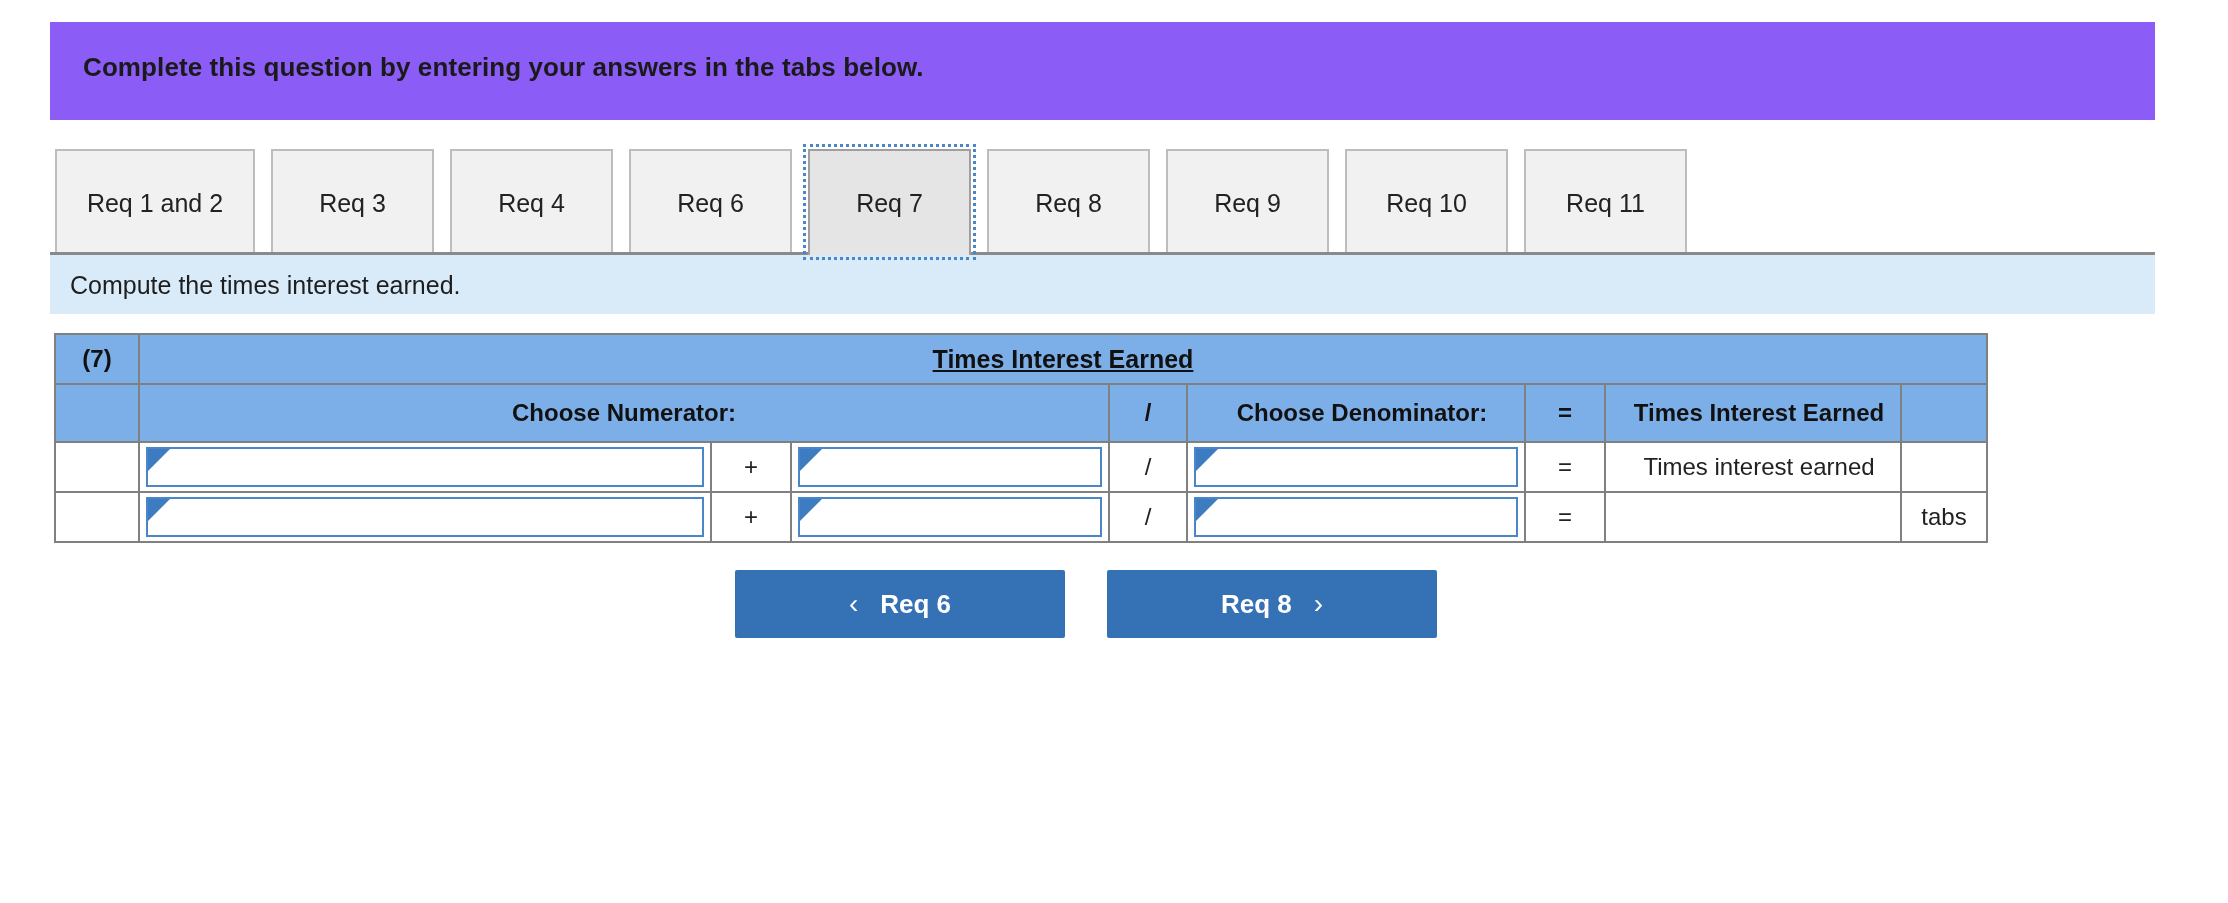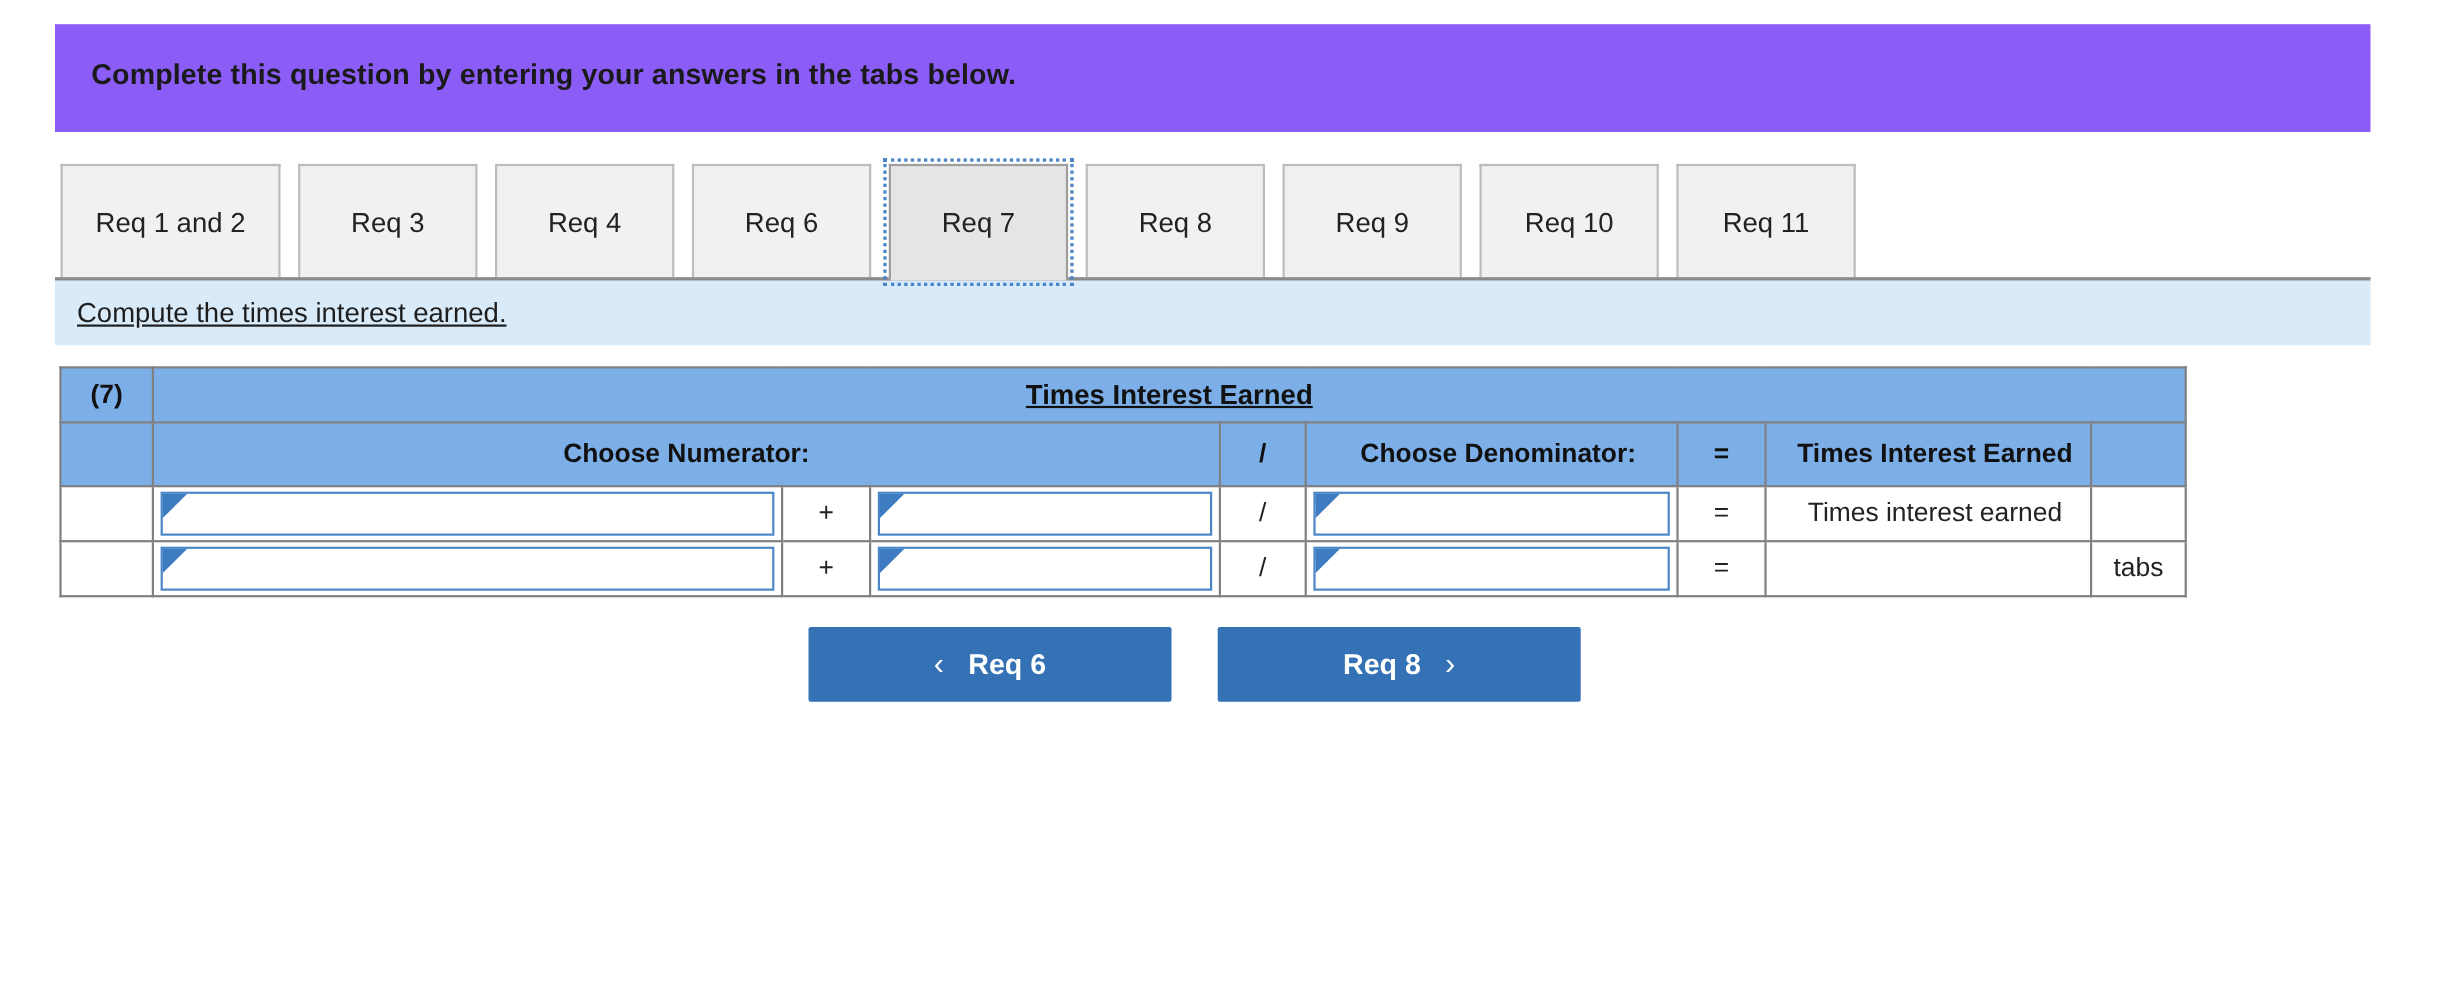--- a/index.html
+++ b/index.html
@@ -82,21 +82,20 @@
     border-top: 3px solid #8a8a8a;
     box-sizing: border-box;
   }
   .reqbar-text {
     position: absolute;
     left: 20px;
     top: 16px;
     font-size: 25px;
     color: #1e1e1e;
     white-space: nowrap;
-    text-decoration: underline;
   }
 
   
   .answer-table {
     position: absolute;
     left: 54px;
     top: 333px;
     border-collapse: collapse;
     table-layout: fixed;
     font-size: 24px;

